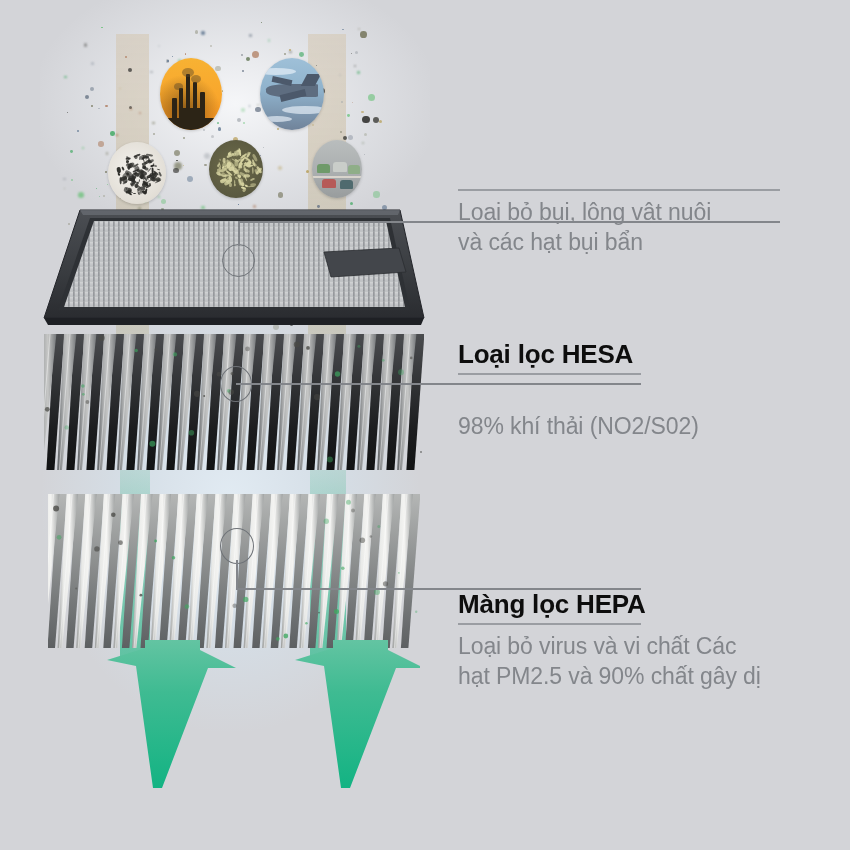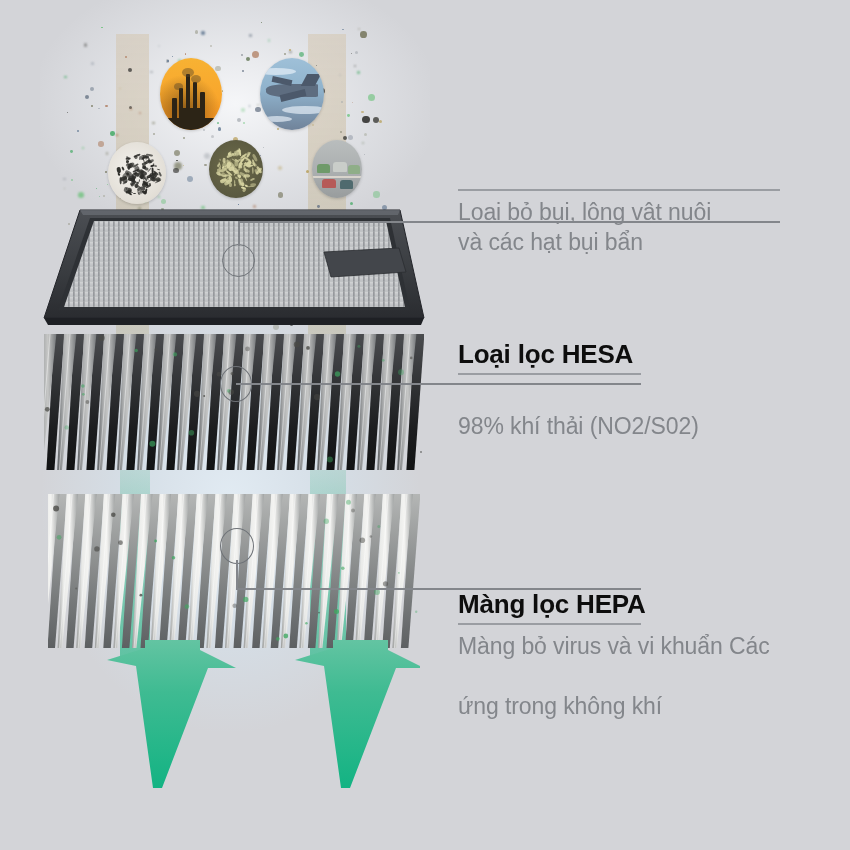--- a/index.html
+++ b/index.html
@@ -984,19 +984,18 @@
     <p>
       <br>
       <span>98% khí thải (NO2/S02)</span>
     </p>
   </div>
 
   <div class="block" style="top:550px;margin-top:40px;">
     <h2>Màng lọc HEPA</h2>
     <div class="rule" style="width:183px;"></div>
     <p>
-      <span>Màng bỏ virus và vi khuẩn Các</span><br>
-      <br>
-      <span>ứng trong không khí</span>
+      <span>Loại bỏ virus và vi chất Các</span><br>
+      <span>hạt PM2.5 và 90% chất gây dị</span><br>
     </p>
   </div>
 
 </div>
 
 </body></html>

